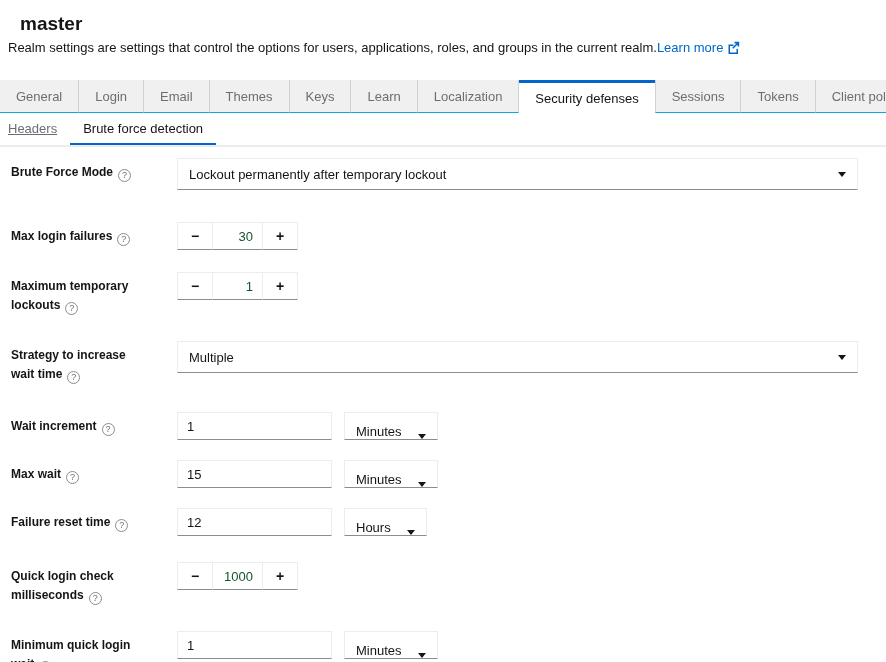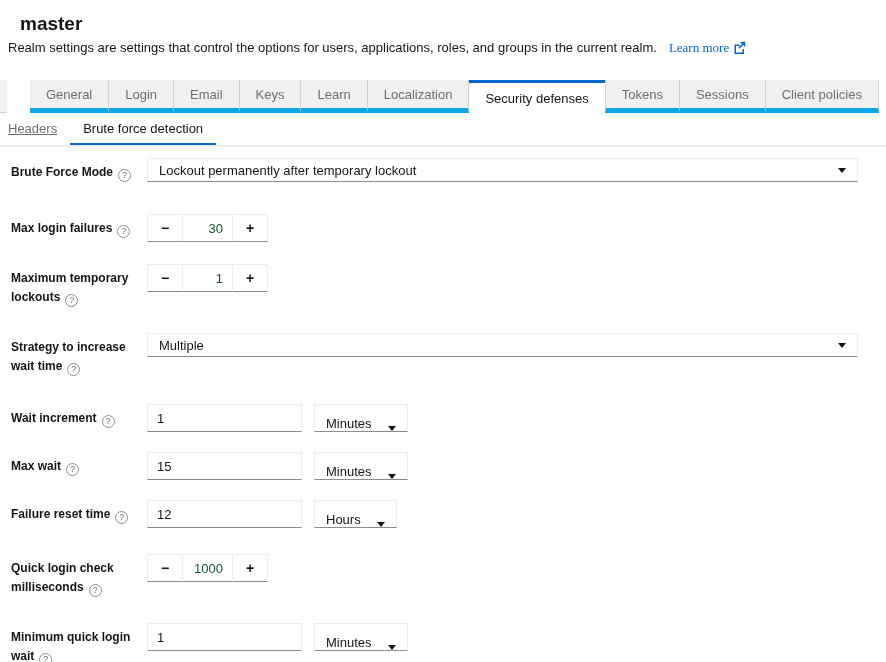--- a/index.html
+++ b/index.html
@@ -3,57 +3,57 @@
 <meta charset="utf-8">
 <style>
   * { box-sizing: border-box; margin: 0; padding: 0; }
   html, body { background: #fff; }
   body { font-family: "Liberation Sans", sans-serif; color: #151515; }
   .page { position: relative; width: 886px; height: 662px; background: #fff; overflow: hidden; border-radius: 7px; }
 
   
   .page-title { position: absolute; top: 13px; left: 20px; font-size: 19px; font-weight: 700; color: #151515; }
   .page-desc  { position: absolute; top: 40px; left: 8px; font-size: 13px; color: #151515; white-space: nowrap; }
-  .learn-more { color: #0066cc; text-decoration: none; margin-left: 12px; font-size: 13px; font-family: Liberation Serif, serif; }
+  .learn-more { color: #0066cc; text-decoration: none; margin-left: 0; font-size: 13px; }
   .learn-more svg { vertical-align: -2px; margin-left: 4px; }
 
   
   .tabbar { position: absolute; top: 80px; left: 0; right: 0; height: 33px; display: flex; overflow: hidden; }
   .tab-sliver { width: 7px; height: 33px; background: #f0f0f0; border-bottom: 1px solid #d2d2d2; }
   .tab-gap { width: 23px; height: 33px; }
   .tab { display: flex; align-items: center; padding: 0 16px; font-size: 13px; color: #6a6e73;
-         background: #f0f0f0; border-right: 1px solid #d2d2d2; border-bottom: 5px solid #0ea5e9;
+         background: #f0f0f0; border-right: 1px solid #d2d2d2; border-bottom: 1px solid #0ea5e9;
          white-space: nowrap; cursor: pointer; }
   .tab.active { background: #fff; color: #151515; border-top: 3px solid #0066cc; border-right: none; border-bottom: none; }
   .tab.active + .tab { border-left: 1px solid #d2d2d2; }
 
   
   .subtabs { position: absolute; top: 113px; left: 8px; height: 33px; display: flex; }
   .subtab { display: flex; align-items: center; padding: 0 13px; font-size: 13px; color: #6a6e73;
             cursor: pointer; border-bottom: 3px solid transparent; }
   .subtab:first-child { padding-left: 0; text-decoration: underline; }
   .subtab.active { color: #151515; border-bottom-color: #0066cc; }
   .subtab-divider { position: absolute; top: 145px; left: 0; right: 0; height: 2px; background: #ececec; }
 
   
   .form { position: absolute; top: 158px; left: 11px; right: 28px; }
-  .row { display: flex; align-items: flex-start; margin-bottom: 26px; }
+  .row { display: flex; align-items: flex-start; margin-bottom: 26px; gap: 30px; }
   .row.mb32 { margin-bottom: 32px; }
   .row.mb28 { margin-bottom: 28px; }
   .row.mb22 { margin-bottom: 22px; }
   .row.mb20 { margin-bottom: 20px; }
   .label-col { width: 136px; padding-right: 4px; font-size: 12px; font-weight: 700;
                line-height: 19px; color: #151515; padding-top: 5px; }
   .help { display: inline-flex; align-items: center; justify-content: center; width: 13px; height: 13px;
           border: 1px solid #8a8d90; border-radius: 50%; font-size: 9px; font-weight: 400; color: #6a6e73;
           margin-left: 5px; vertical-align: -2px; cursor: pointer; }
   .control-col { flex: 1; display: flex; align-items: flex-start; }
 
   .pfselect { display: flex; align-items: center; justify-content: space-between; width: 100%;
-              height: 24px; background: #fff; padding: 0 11px; font-size: 13px; color: #151515;
+              height: 32px; background: #fff; padding: 0 11px; font-size: 13px; color: #151515;
               border: 1px solid #ededed; border-bottom-color: #8a8d90; cursor: pointer; }
   .caret { width: 0; height: 0; border-left: 4px solid transparent; border-right: 4px solid transparent;
            border-top: 5px solid #151515; margin-left: 16px; flex: none; }
 
   .stepper { display: flex; }
   .step-btn { width: 36px; height: 28px; background: #fff; border: 1px solid #ededed;
               border-bottom-color: #8a8d90; font-size: 14px; font-weight: 700; color: #151515;
               display: flex; align-items: center; justify-content: center; cursor: pointer;
               font-family: "Liberation Sans", sans-serif; }
   .step-input { width: 49px; height: 28px; border: 1px solid #ededed; border-bottom-color: #8a8d90;
@@ -86,36 +86,39 @@
     <div class="tab">
         <span>General</span>
       </div>
     <div class="tab">
         <span>Login</span>
       </div>
     <div class="tab">
         <span>Email</span>
       </div>
     <div class="tab">
+        <span>Themes</span>
+      </div>
+    <div class="tab">
         <span>Keys</span>
       </div>
     <div class="tab">
         <span>Learn</span>
       </div>
     <div class="tab">
         <span>Localization</span>
       </div>
     <div class="tab active">
         <span>Security defenses</span>
       </div>
     <div class="tab">
+        <span>Sessions</span>
+      </div>
+    <div class="tab">
         <span>Tokens</span>
-      </div>
-    <div class="tab">
-        <span>Sessions</span>
       </div>
     <div class="tab">
         <span>Client policies</span>
       </div>
   </div>
 
   <div class="subtabs">
     <div class="subtab">
         <span>Headers</span>
       </div>

